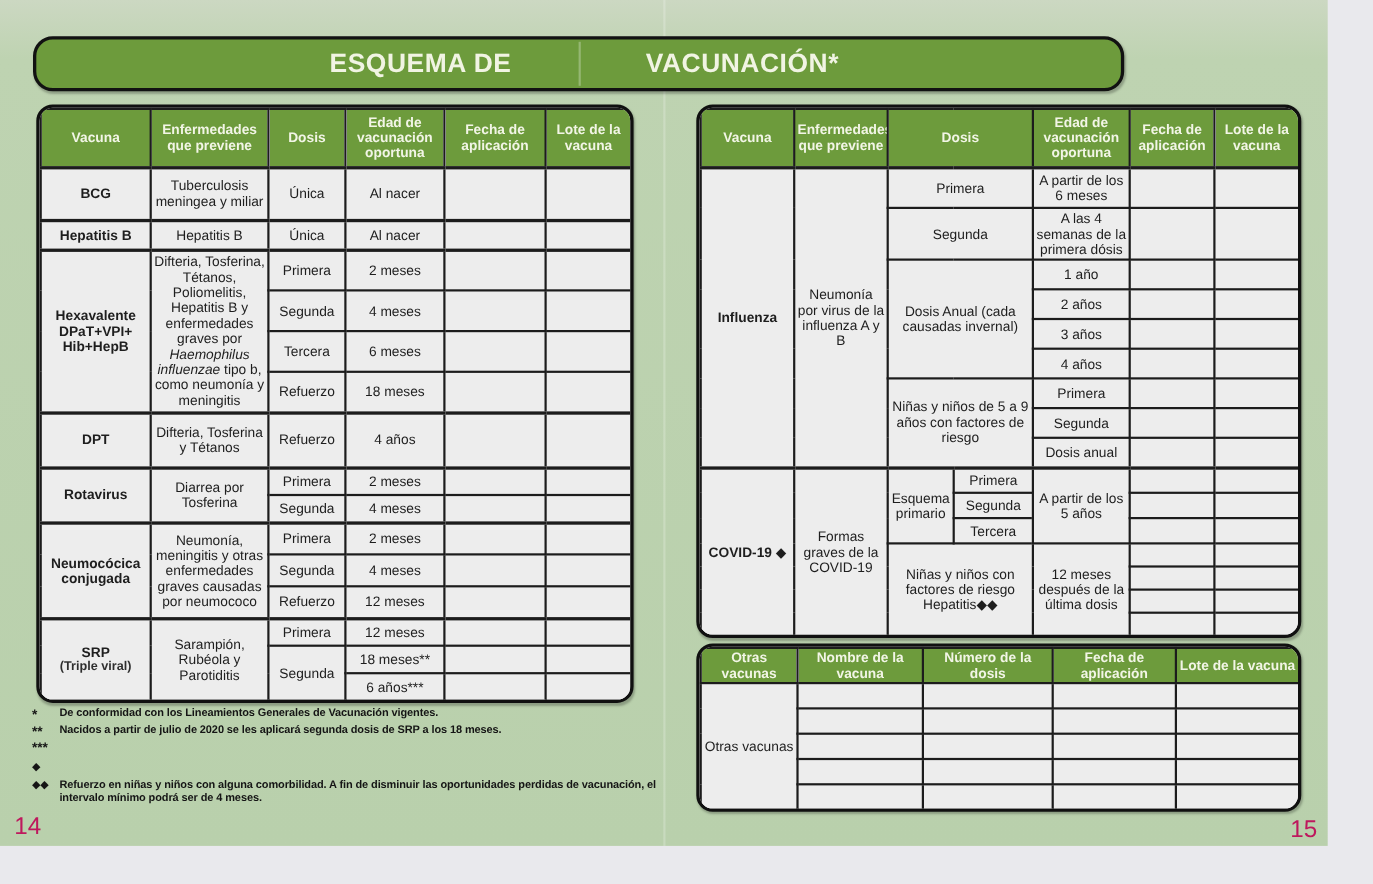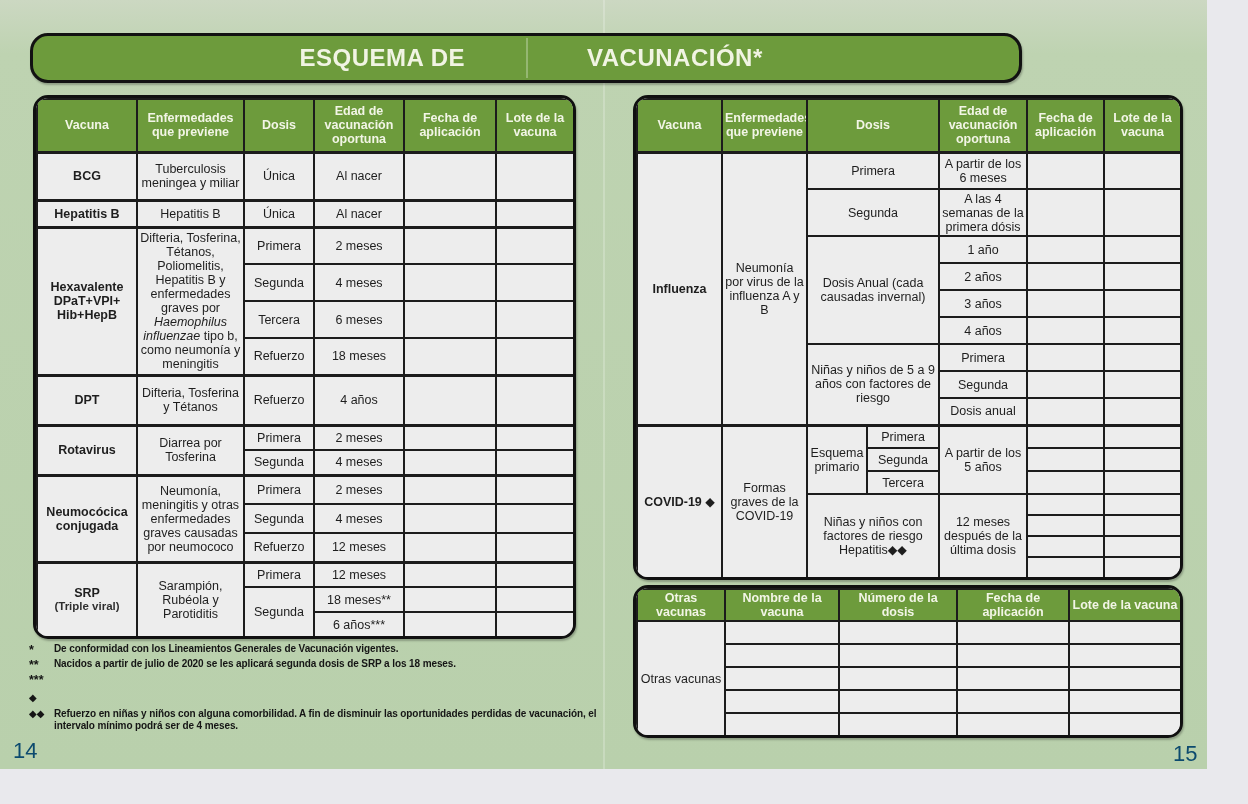--- a/index.html
+++ b/index.html
@@ -61,21 +61,21 @@
   .blk{display:block;}
   .ital{font-style:italic;}
   
   .footnotes{position:absolute;left:22px;top:643px;width:575px;}
   .fn{display:flex;margin-bottom:1px;}
   .fn.gap{margin-top:5px;}
   .fn-marker{flex:none;width:32px;padding-left:7px;box-sizing:border-box;
     font-weight:700;font-size:12.5px;color:#151515;}
   .fn-text{font-weight:700;font-size:10px;line-height:1.22;color:#151515;letter-spacing:-0.1px;}
   
-  .pagenum{position:absolute;font-size:22px;color:#0c4a6e;}
+  .pagenum{position:absolute;font-size:22px;color:#be185d;}
   .pagenum.left{left:13px;top:738px;}
   .pagenum.right{left:1173px;top:741px;}
 </style>
 </head>
 <body>
 
 <div class="page"></div>
 <div class="gutter-line"></div>
 
 <div class="title-bar">

